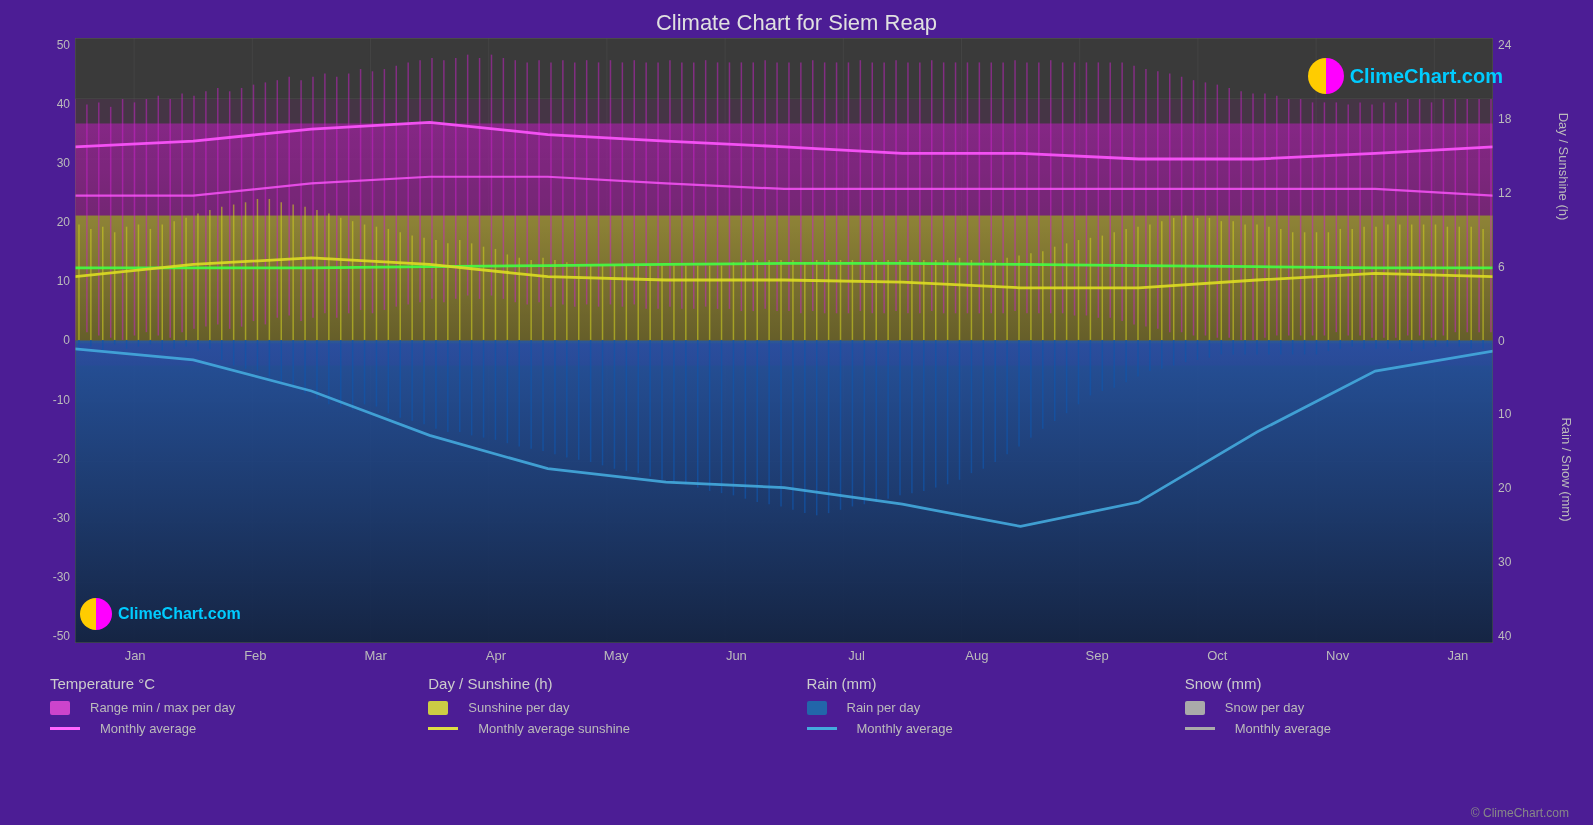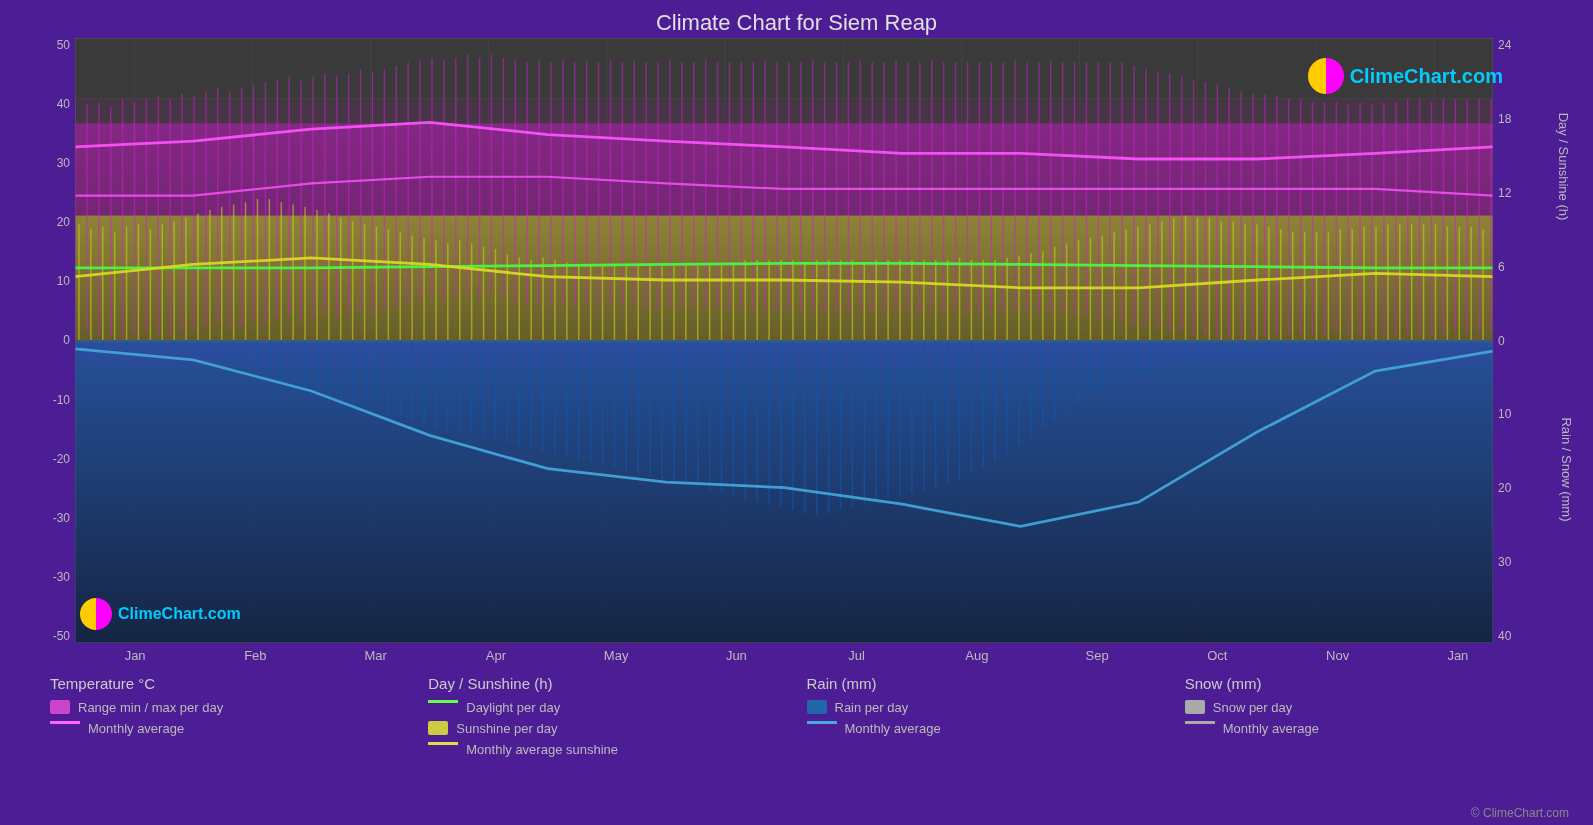--- a/index.html
+++ b/index.html
@@ -107,21 +107,22 @@
       min-width: 300px;
       padding: 0 10px;
     }
     .legend-title {
       font-size: 15px;
       color: #ccc;
       margin-bottom: 8px;
     }
     .legend-item {
       display: flex;
-      gap: 8px;
+      align-items: center;
+      gap: 20px;
       margin-bottom: 6px;
       font-size: 13px;
       color: #bbb;
     }
     .legend-swatch {
       width: 20px;
       height: 14px;
       border-radius: 2px;
       flex-shrink: 0;
     }
@@ -661,24 +662,20 @@
       </div>
       <div class="legend-item">
         <div class="legend-line" style="background:#ff66ff;"></div>
         <span>Monthly average</span>
       </div>
     </div>
 
     <div class="legend-col">
       <div class="legend-title">Day / Sunshine (h)</div>
       <div class="legend-item">
-        <div class="legend-line" style="background:#66ff44;"></div>
-        <span>Daylight per day</span>
-      </div>
-      <div class="legend-item">
         <div class="legend-swatch" style="background:#cccc44;"></div>
         <span>Sunshine per day</span>
       </div>
       <div class="legend-item">
         <div class="legend-line" style="background:#dddd44;"></div>
         <span>Monthly average sunshine</span>
       </div>
     </div>
 
     <div class="legend-col">

